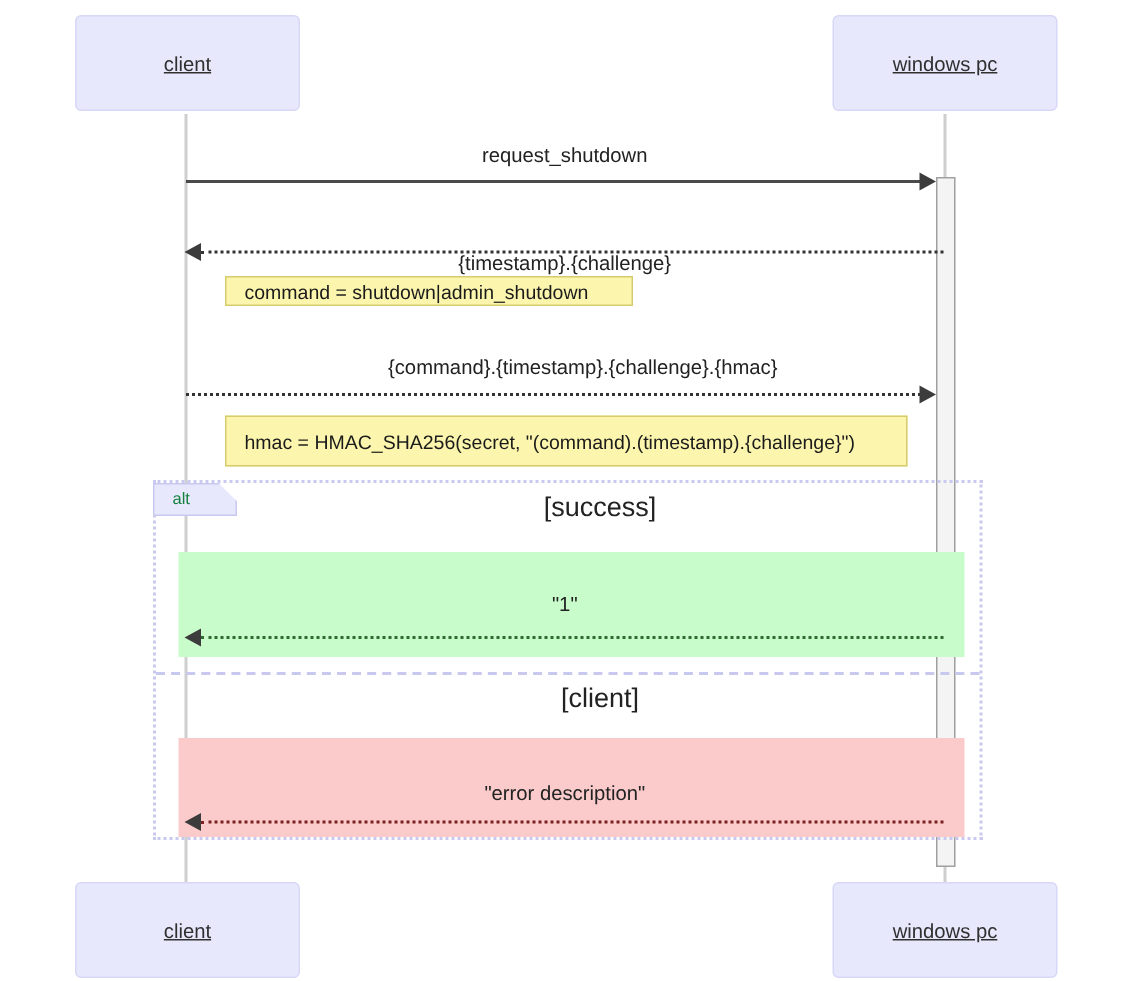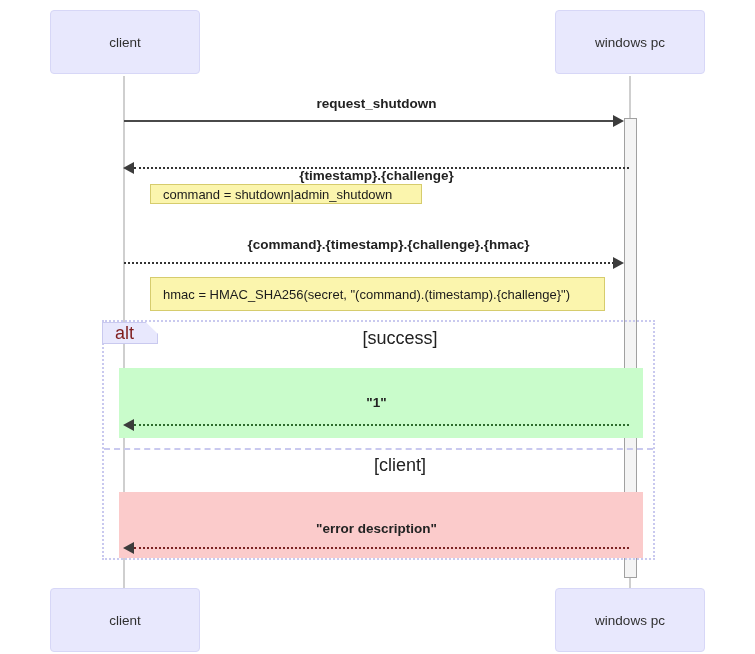--- a/index.html
+++ b/index.html
@@ -23,20 +23,21 @@
     position: absolute;
     background: #e8e8fd;
     border: 1px solid #d7d7f7;
     border-radius: 4px;
     display: flex;
     align-items: center;
     justify-content: center;
     font-size: 13.5px;
     color: #303030;
     box-sizing: border-box;
+    text-decoration: underline;
   }
   .participant span { pointer-events: none; }
 
   
   .lifeline {
     position: absolute;
     width: 2px;
     background: #cfcfcf;
   }
 
@@ -45,21 +46,21 @@
     position: absolute;
     background: #f4f4f4;
     border: 1px solid #a0a0a0;
     box-sizing: border-box;
   }
 
   
   .msg-label {
     position: absolute;
     font-size: 13.5px;
-    font-weight: bold;
+    font-weight: normal;
     color: #222222;
     text-align: center;
     white-space: nowrap;
   }
   .msg-line {
     position: absolute;
     height: 0;
     border-top: 2px solid #4a4a4a;
   }
   .msg-line.dotted {
@@ -106,22 +107,22 @@
     position: absolute;
     border: 2px dotted #c9c9ef;
     box-sizing: border-box;
     background: transparent;
   }
   .alt-tag {
     position: absolute;
     background: #e8e8fd;
     border: 1px solid #c9c9ef;
     box-sizing: border-box;
-    font-size: 18px;
-    color: #7f1d1d;
+    font-size: 11px;
+    color: #15803d;
     display: flex;
     align-items: center;
     padding-left: 12px;
     clip-path: polygon(0 0, 78% 0, 100% 55%, 100% 100%, 0 100%);
   }
   .alt-divider {
     position: absolute;
     height: 0;
     border-top: 2px dashed #c9c9ef;
   }

